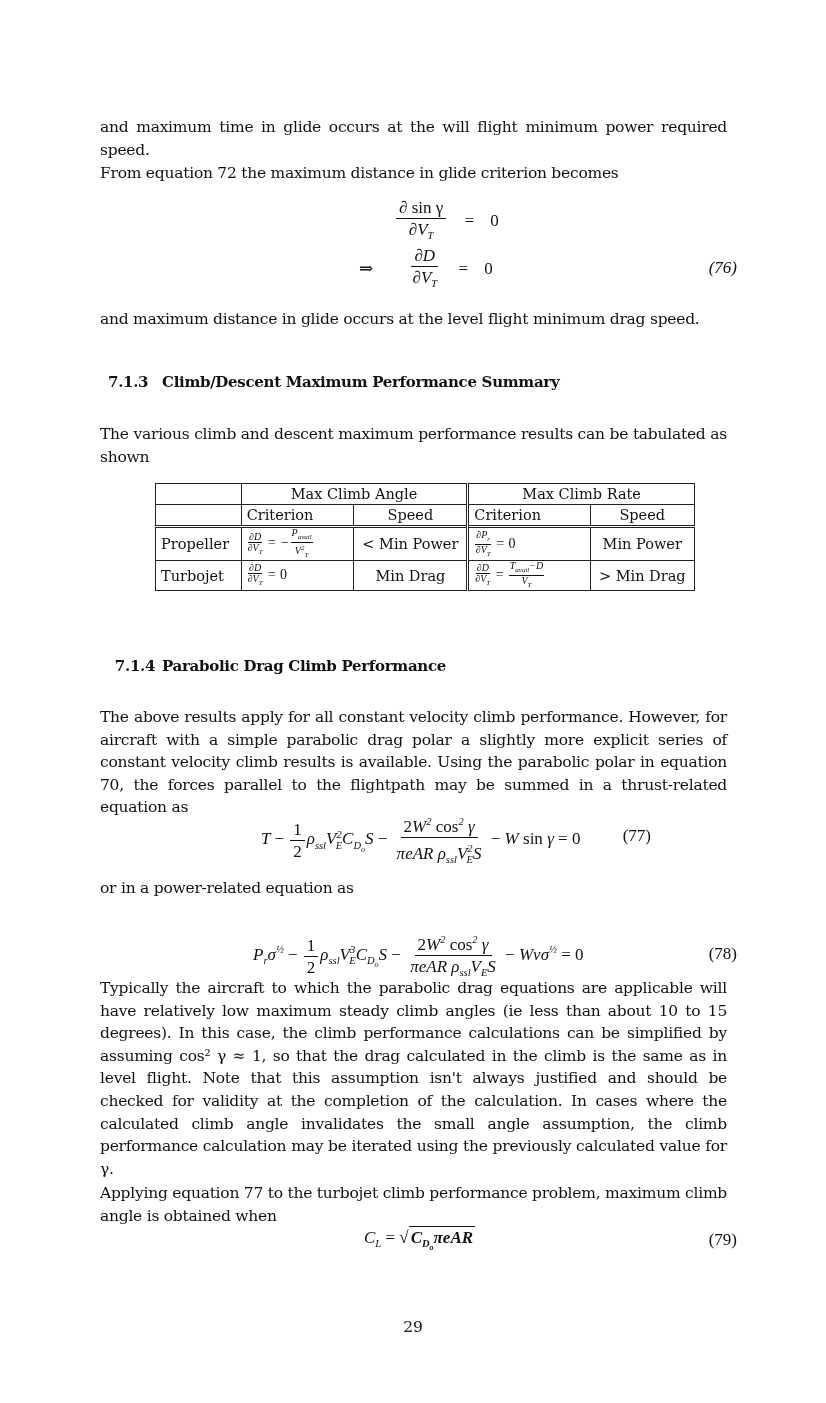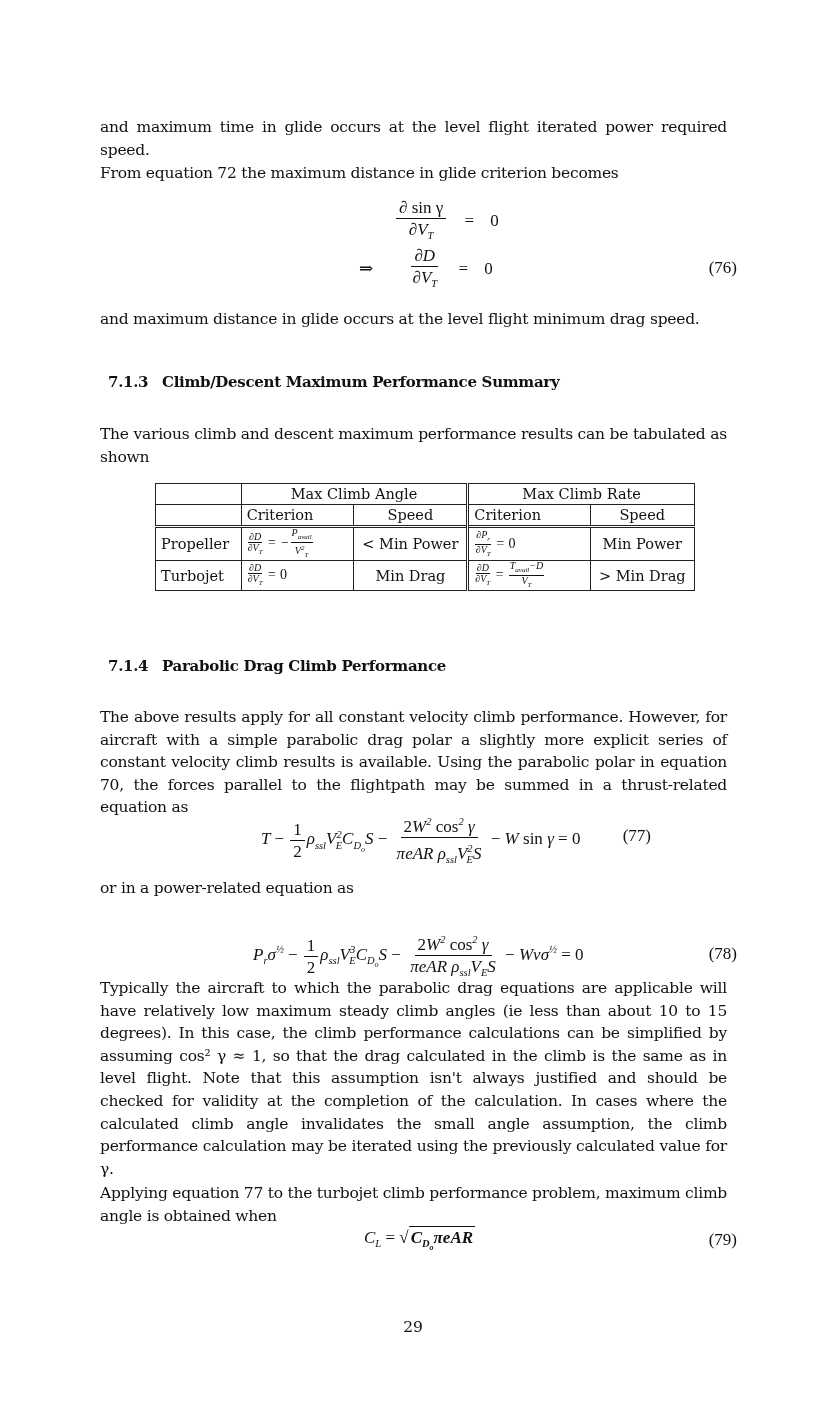--- a/index.html
+++ b/index.html
@@ -29,42 +29,42 @@
   td.c { text-align: center; }
   td.dbl-l { border-left: 3px double #222; }
   tr.dbl-t td { border-top: 3px double #222; }
   .crit { font-family: "Liberation Serif", serif; font-style: italic; font-size: 14px; }
   .sqrt { border-top: 1px solid #111; padding: 1px 2px 0 2px; font-weight: bold; }
   .page-num { left: 0; width: 826px; text-align: center; top: 1318px; font-size: 15.5px; }
 </style>
 </head>
 <body>
 
-<div class="abs para" style="top:116px;">and maximum time in glide occurs at the level flight iterated power required speed.</div>
+<div class="abs para" style="top:116px;">and maximum time in glide occurs at the will flight minimum power required speed.</div>
 <div class="abs para" style="top:162px;">From equation 72 the maximum distance in glide criterion becomes</div>
 
 <div class="abs math" style="left:0; top:198px; width:826px; height:100px;">
   <div class="mrow" style="left:385px; top:0;">
     <span class="frac">
       <span class="n up">∂ sin γ</span>
       <span class="d"><span>∂V</span><sub>T</sub></span>
     </span>
     <span class="up" style="margin:0 12px;">=</span>
     <span class="up">0</span>
   </div>
   <div class="mrow" style="left:350px; top:48px;">
     <span class="up" style="margin-right:30px;">⇒</span>
     <span class="frac">
       <span class="n">∂D</span>
       <span class="d"><span>∂V</span><sub>T</sub></span>
     </span>
     <span class="up" style="margin:0 12px;">=</span>
     <span class="up">0</span>
   </div>
-  <span class="eqnum up" style="top:60px;">(76)</span>
+  <span class="eqnum up" style="top:60px;font-style:italic;">(76)</span>
 </div>
 
 <div class="abs para" style="top:308px;">and maximum distance in glide occurs at the level flight minimum drag speed.</div>
 
 <div class="abs heading" style="top:373px;">
   <span class="num">7.1.3</span><span>Climb/Descent Maximum Performance Summary</span>
 </div>
 
 <div class="abs para" style="top:423px;">The various climb and descent maximum performance results can be tabulated as shown</div>
 
@@ -127,21 +127,21 @@
               <span class="n">T<sub style="font-size:7px">avail</sub>−D</span>
               <span>V<sub style="font-size:7px">T</sub></span>
             </span>
       </td>
       <td class="c">&gt; Min Drag</td>
     </tr>
   </tbody>
     </table>
 </div>
 
-<div class="abs heading" style="top:657px;">
+<div class="abs heading" style="top:657px;text-align:center;">
   <span class="num">7.1.4</span><span>Parabolic Drag Climb Performance</span>
 </div>
 
 <div class="abs para" style="top:706px;">The above results apply for all constant velocity climb performance.  However, for aircraft with a simple parabolic drag polar a slightly more explicit series of constant velocity climb results is available.  Using the parabolic polar in equation 70, the forces parallel to the flightpath may be summed in a thrust-related equation as</div>
 
 <div class="abs math" style="left:0; top:812px; width:740px; height:55px;">
   <div class="mrow" style="left:252px; top:0;">
     T <span class="up">−</span>
     <span class="frac">
         <span class="n up">1</span>

